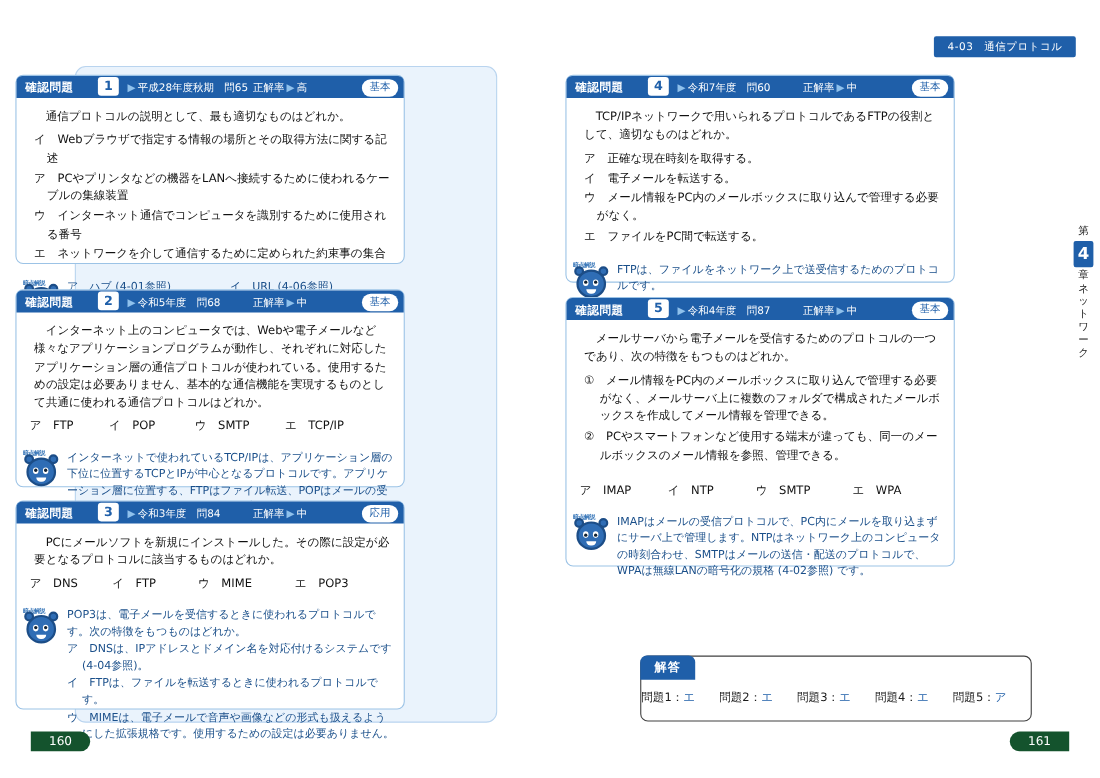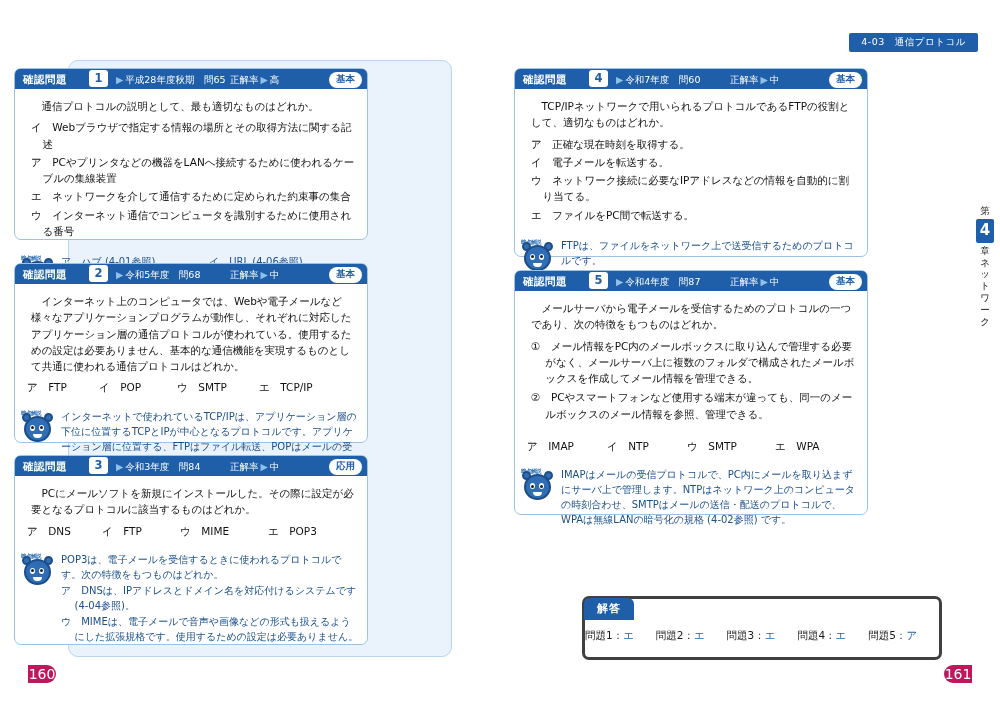--- a/index.html
+++ b/index.html
@@ -86,21 +86,21 @@
   }
   .qhead .exam .tri{color:#8fc1ec;margin-right:2px;}
   .qhead .rate{
     position:absolute;left:215px;top:4.5px;
     font-size:9.5px;
   }
   .qhead .rate .tri{color:#8fc1ec;margin:0 2px;}
   .qhead .level{
     position:absolute;right:5px;top:2.5px;
     background:#fff;color:#1f5fa9;
-    font-size:9.5px;font-weight:bold;
+    font-size:9.5px;font-weight:normal;
     border-radius:8px;
     padding:1px 7px 2px 7px;
   }
   .qbody{
     padding:9px 11px 9px 12px;
     font-size:10.5px;
     line-height:1.55;
     color:#111;
   }
   .qbody p{margin:0 0 2px 4px;}
@@ -158,42 +158,42 @@
     position:absolute;left:1px;top:1.5px;width:3px;height:3px;border-radius:50%;background:#123;display:block;
   }
   .mascot .mouth{
     position:absolute;left:12px;top:25px;width:9px;height:4px;
     border-radius:0 0 9px 9px;background:#fff;
   }
 
   
   .kaito{
     position:absolute;left:582px;top:596px;width:354px;height:58px;
-    background:#fff;border:3px solid #404040;border-radius:7px;
+    background:#fff;border:1px solid #404040;border-radius:7px;
   }
   .kaito-tab{
     position:absolute;left:-1px;top:-1px;
     background:#1f5fa9;color:#fff;
     font-size:11px;font-weight:bold;letter-spacing:1px;
     padding:3px 13px 4px 13px;
     border-radius:6px 6px 0 0;
   }
   .kaito-row{
     position:absolute;left:0;top:30px;width:100%;
     display:flex;font-size:10.5px;
   }
   .kaito-row div{flex:1;text-align:left;}
   .kaito-row b{color:#1f5fa9;font-weight:normal;}
 
   
   .pagenum{
     position:absolute;bottom:24px;
-    width:28px;height:18px;line-height:18px;
-    text-align:center;font-size:14px;color:#fff;
-    background:#be185d;
+    width:54px;height:18px;line-height:18px;
+    text-align:center;font-size:11px;color:#fff;
+    background:#14532d;
   }
   .pagenum.left{left:28px;border-radius:0 9px 9px 0;}
   .pagenum.right{right:28px;border-radius:9px 0 0 9px;text-align:center;}
 </style>
 </head>
 <body>
 
 <div class="page">
 
   <div class="page-half left-half">
@@ -204,22 +204,22 @@
         <span class="title">確認問題</span>
         <span class="qnum">1</span>
         <span class="exam"><span class="tri">▶</span><span>平成28年度秋期　問65</span></span>
         <span class="rate"><span>正解率</span><span class="tri">▶</span><span>高</span></span>
         <span class="level">基本</span>
       </div>
       <div class="qbody">
         <p class="qstem">通信プロトコルの説明として、最も適切なものはどれか。</p>
         <p class="choice">イ　Webブラウザで指定する情報の場所とその取得方法に関する記述</p>
         <p class="choice">ア　PCやプリンタなどの機器をLANへ接続するために使われるケーブルの集線装置</p>
+        <p class="choice">ウ　インターネット通信でコンピュータを識別するために使用される番号</p>
         <p class="choice">エ　ネットワークを介して通信するために定められた約束事の集合</p>
-        <p class="choice">ウ　インターネット通信でコンピュータを識別するために使用される番号</p>
       </div>
       <div class="ansblock">
         <span class="mascot">
           <span class="badge">暗点解説</span>
           <span class="ear l"></span>
             <span class="ear r"></span>
           <span class="face"></span>
           <span class="eye l">
               <i></i>
             </span>
@@ -308,20 +308,21 @@
           <span class="eye l">
               <i></i>
             </span>
             <span class="eye r">
               <i></i>
             </span>
           <span class="mouth"></span>
         </span>
         <p>POP3は、電子メールを受信するときに使われるプロトコルです。次の特徴をもつものはどれか。</p>
         <p class="hang">ア　DNSは、IPアドレスとドメイン名を対応付けるシステムです (4-04参照)。</p>
+        <p class="hang">イ　FTPは、ファイルを転送するときに使われるプロトコルです。</p>
         <p class="hang">ウ　MIMEは、電子メールで音声や画像などの形式も扱えるようにした拡張規格です。使用するための設定は必要ありません。</p>
       </div>
     </div>
 
     <div class="pagenum left">160</div>
   </div>
 
   <div class="page-half right-half">
     <div class="chapter-tab">4-03　通信プロトコル</div>
 
@@ -336,21 +337,21 @@
         <span class="title">確認問題</span>
         <span class="qnum">4</span>
         <span class="exam"><span class="tri">▶</span><span>令和7年度　問60</span></span>
         <span class="rate"><span>正解率</span><span class="tri">▶</span><span>中</span></span>
         <span class="level">基本</span>
       </div>
       <div class="qbody">
         <p class="qstem">TCP/IPネットワークで用いられるプロトコルであるFTPの役割として、適切なものはどれか。</p>
         <p class="choice">ア　正確な現在時刻を取得する。</p>
         <p class="choice">イ　電子メールを転送する。</p>
-        <p class="choice">ウ　ネットワーク接続に必要なIPアドレスなどの情報を自動的に割り当てる。</p>
+        <p class="choice">ウ　メール情報をPC内のメールボックスに取り込んで管理する必要がなく。</p>
         <p class="choice">エ　ファイルをPC間で転送する。</p>
       </div>
       <div class="ansblock">
         <span class="mascot">
           <span class="badge">暗点解説</span>
           <span class="ear l"></span>
             <span class="ear r"></span>
           <span class="face"></span>
           <span class="eye l">
               <i></i>

